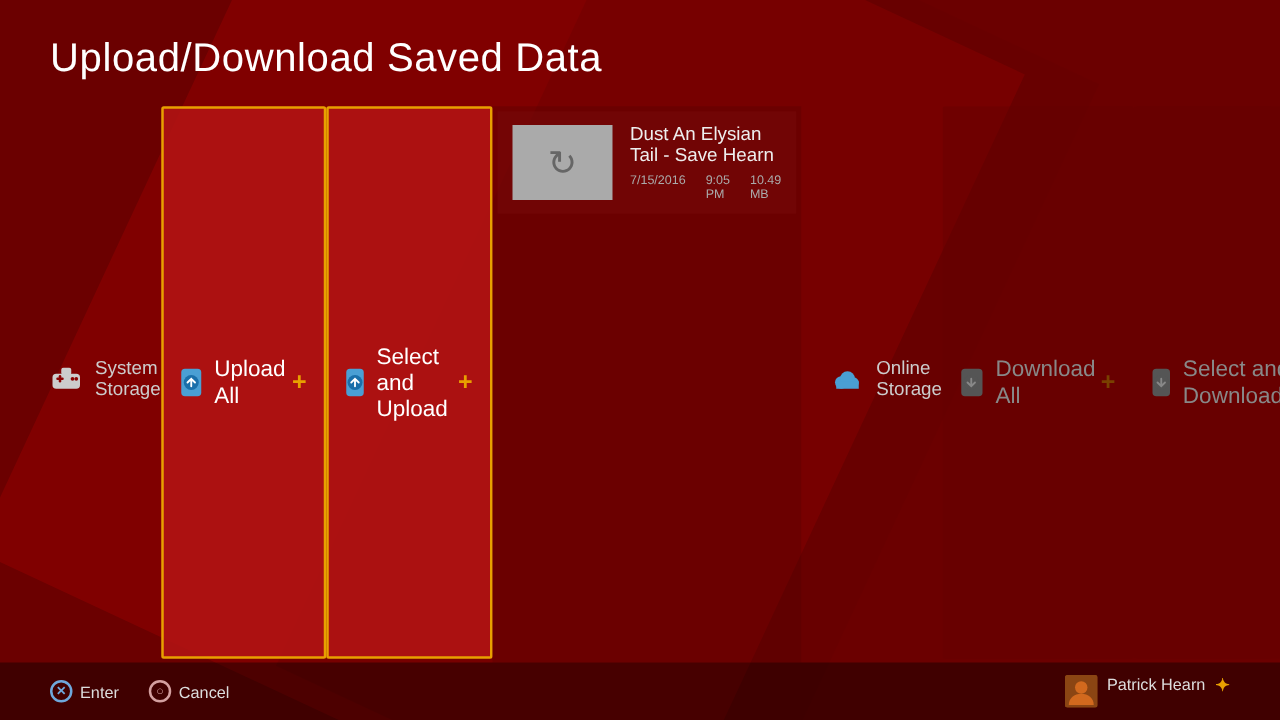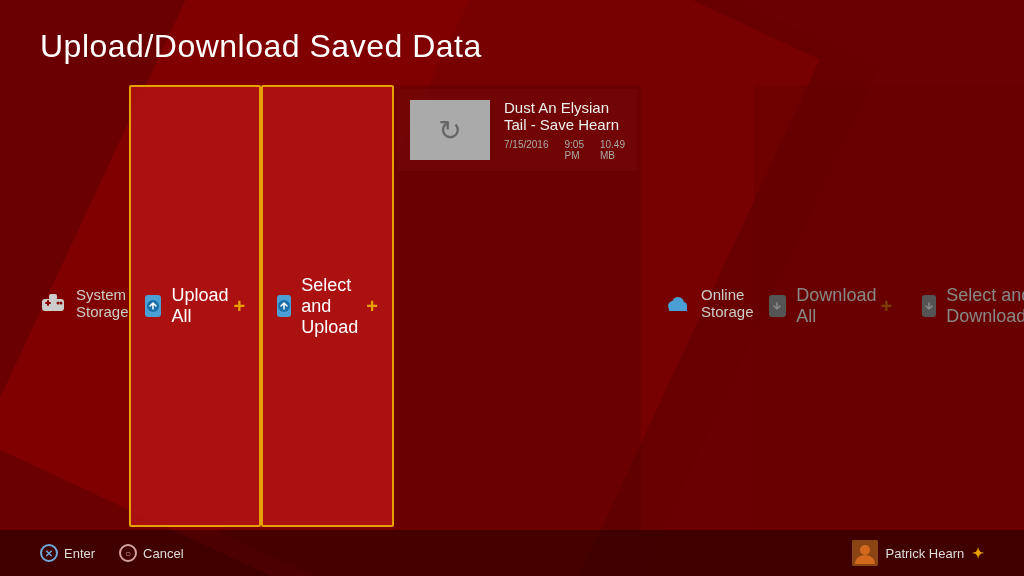--- a/index.html
+++ b/index.html
@@ -253,21 +253,21 @@
       font-size: 10px;
       font-weight: bold;
       flex-shrink: 0;
     }
 
     .btn-x { color: #6fa8dc; border-color: #6fa8dc; }
     .btn-o { color: #d4a0a0; border-color: #d4a0a0; }
 
     .footer-right {
       display: flex;
-      align-items: center;
+      align-items: flex-start;
       gap: 8px;
       font-size: 13px;
       color: #ddd;
     }
 
     .user-avatar {
       width: 26px;
       height: 26px;
       border-radius: 2px;
       background: #8B4513;

